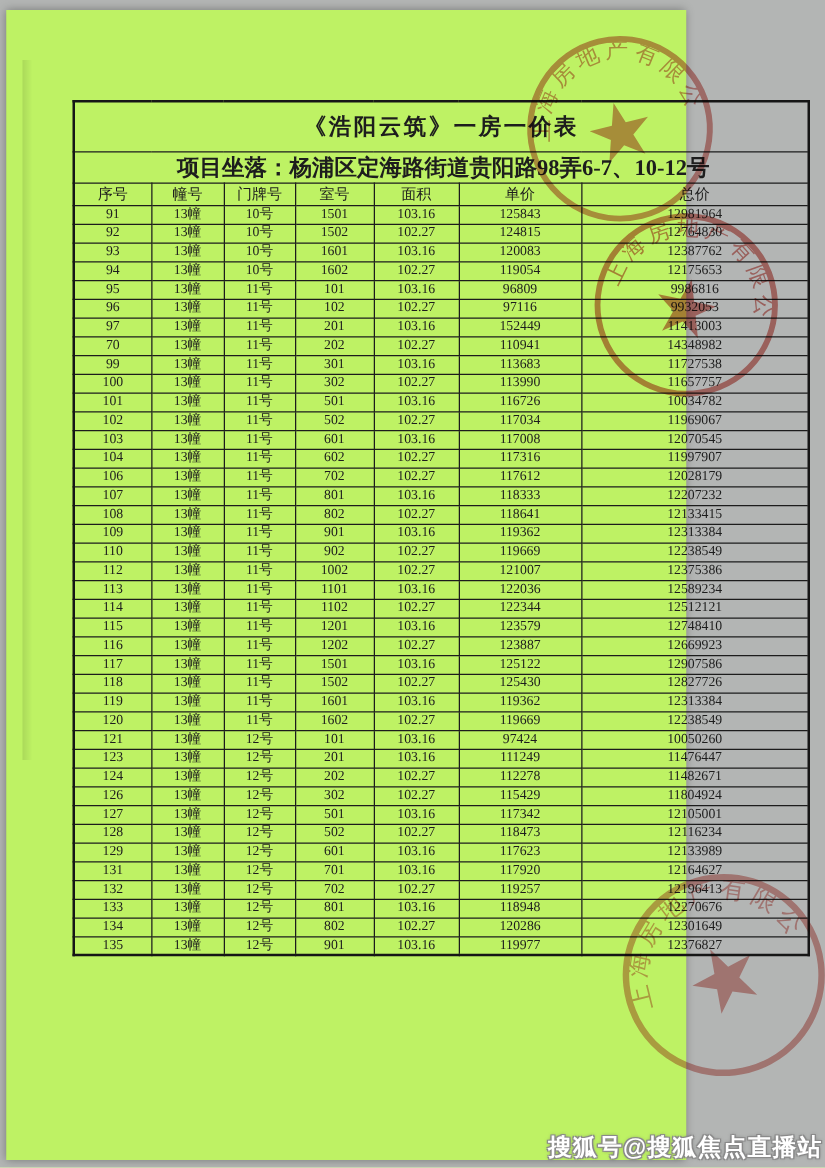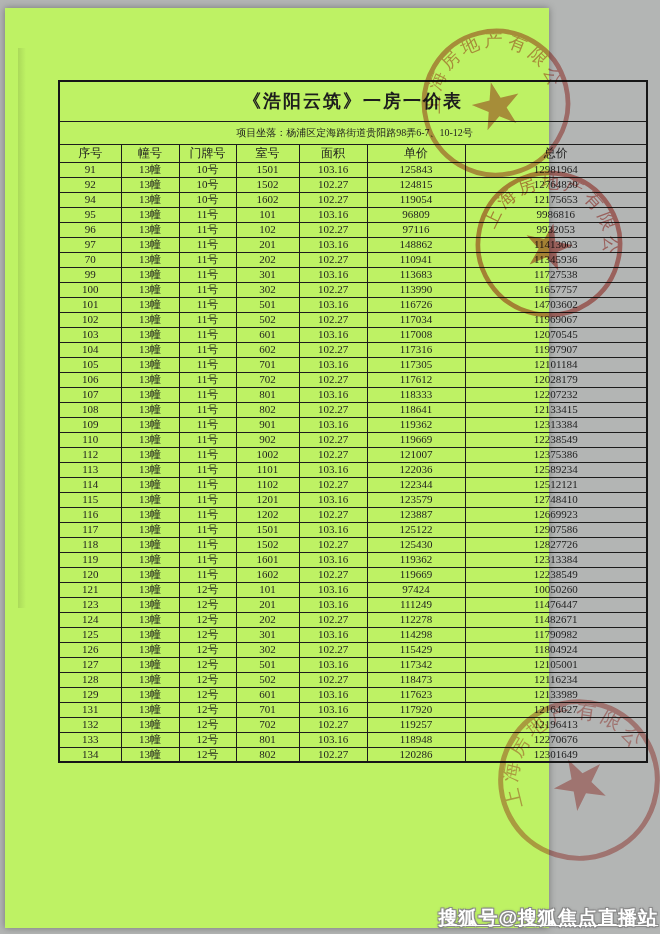--- a/index.html
+++ b/index.html
@@ -21,34 +21,33 @@
   .price-table {
     position:absolute; left:53px; top:72px; width:588px;
     border-collapse:collapse; table-layout:fixed;
     border:2px solid #161616;
   }
   .price-table th, .price-table td {
     border:1px solid #1c1c1c; text-align:center; vertical-align:middle;
     color:#1d1d1d; overflow:hidden; white-space:nowrap;
   }
   .title-cell { height:40px; font-size:18px; font-weight:bold; letter-spacing:2px; }
-  .loc-cell { height:23px; font-size:10px; text-align:left; padding-left:3px; font-weight:normal; }
+  .loc-cell { height:23px; font-size:18px; text-align:left; padding-left:3px; font-weight:bold; }
   .head-row th { height:16px; font-size:12px; font-weight:normal; }
   .data-row td { height:15px; font-size:11px; line-height:1; padding:0; }
   
   .stamp { position:absolute; opacity:.58; mix-blend-mode:multiply; color:#c7473f; pointer-events:none; }
   .stamp-1 { left:412px; top:16px;  width:158px; height:158px; transform:rotate(-14deg); }
   .stamp-2 { left:466px; top:158px; width:156px; height:156px; transform:rotate(12deg); opacity:.65; }
   .stamp-3 { left:488px; top:686px; width:172px; height:172px; transform:rotate(-28deg); opacity:.5; }
   .watermark {
     position:absolute; right:2px; bottom:3px;
     font-family:"Liberation Sans","DejaVu Sans",sans-serif;
     font-size:19px; font-weight:bold; letter-spacing:1px; color:#ffffff;
     text-shadow:-1px -1px 0 #8a8a8a, 1px -1px 0 #8a8a8a, -1px 1px 0 #8a8a8a, 1px 1px 0 #8a8a8a, 0 0 3px #666;
-    text-decoration:underline;
   }
 </style>
 </head>
 <body>
 
 <div class="paper">
 
   <table class="price-table">
     <colgroup>
       <col style="width:62px">
@@ -90,20 +89,29 @@
     <tr class="data-row">
       <td>92</td>
       <td>13幢</td>
       <td>10号</td>
       <td>1502</td>
       <td>102.27</td>
       <td>124815</td>
       <td>12764830</td>
     </tr>
 
+    <tr class="data-row">
+      <td>93</td>
+      <td>13幢</td>
+      <td>10号</td>
+      <td>1601</td>
+      <td>103.16</td>
+      <td>120083</td>
+      <td>12387762</td>
+    </tr>
 
     <tr class="data-row">
       <td>94</td>
       <td>13幢</td>
       <td>10号</td>
       <td>1602</td>
       <td>102.27</td>
       <td>119054</td>
       <td>12175653</td>
     </tr>
@@ -127,32 +135,32 @@
       <td>97116</td>
       <td>9932053</td>
     </tr>
 
     <tr class="data-row">
       <td>97</td>
       <td>13幢</td>
       <td>11号</td>
       <td>201</td>
       <td>103.16</td>
-      <td>148862</td>
+      <td>152449</td>
       <td>11413003</td>
     </tr>
 
     <tr class="data-row">
       <td>70</td>
       <td>13幢</td>
       <td>11号</td>
       <td>202</td>
       <td>102.27</td>
       <td>110941</td>
-      <td>11345936</td>
+      <td>14348982</td>
     </tr>
 
     <tr class="data-row">
       <td>99</td>
       <td>13幢</td>
       <td>11号</td>
       <td>301</td>
       <td>103.16</td>
       <td>113683</td>
       <td>11727538</td>
@@ -168,21 +176,21 @@
       <td>11657757</td>
     </tr>
 
     <tr class="data-row">
       <td>101</td>
       <td>13幢</td>
       <td>11号</td>
       <td>501</td>
       <td>103.16</td>
       <td>116726</td>
-      <td>14703602</td>
+      <td>10034782</td>
     </tr>
 
     <tr class="data-row">
       <td>102</td>
       <td>13幢</td>
       <td>11号</td>
       <td>502</td>
       <td>102.27</td>
       <td>117034</td>
       <td>11969067</td>
@@ -201,29 +209,20 @@
     <tr class="data-row">
       <td>104</td>
       <td>13幢</td>
       <td>11号</td>
       <td>602</td>
       <td>102.27</td>
       <td>117316</td>
       <td>11997907</td>
     </tr>
 
-    <tr class="data-row">
-      <td>105</td>
-      <td>13幢</td>
-      <td>11号</td>
-      <td>701</td>
-      <td>103.16</td>
-      <td>117305</td>
-      <td>12101184</td>
-    </tr>
 
     <tr class="data-row">
       <td>106</td>
       <td>13幢</td>
       <td>11号</td>
       <td>702</td>
       <td>102.27</td>
       <td>117612</td>
       <td>12028179</td>
     </tr>
@@ -383,29 +382,20 @@
     <tr class="data-row">
       <td>124</td>
       <td>13幢</td>
       <td>12号</td>
       <td>202</td>
       <td>102.27</td>
       <td>112278</td>
       <td>11482671</td>
     </tr>
 
-    <tr class="data-row">
-      <td>125</td>
-      <td>13幢</td>
-      <td>12号</td>
-      <td>301</td>
-      <td>103.16</td>
-      <td>114298</td>
-      <td>11790982</td>
-    </tr>
 
     <tr class="data-row">
       <td>126</td>
       <td>13幢</td>
       <td>12号</td>
       <td>302</td>
       <td>102.27</td>
       <td>115429</td>
       <td>11804924</td>
     </tr>
@@ -474,20 +464,29 @@
     <tr class="data-row">
       <td>134</td>
       <td>13幢</td>
       <td>12号</td>
       <td>802</td>
       <td>102.27</td>
       <td>120286</td>
       <td>12301649</td>
     </tr>
 
+    <tr class="data-row">
+      <td>135</td>
+      <td>13幢</td>
+      <td>12号</td>
+      <td>901</td>
+      <td>103.16</td>
+      <td>119977</td>
+      <td>12376827</td>
+    </tr>
   </tbody>
   </table>
 
   <svg class="stamp stamp-1" viewBox="0 0 200 200" aria-hidden="true" style="color: rgb(199, 71, 63);">
     <circle cx="100" cy="100" r="91" fill="none" stroke="currentColor" stroke-width="6"></circle>
     <path id="arc1" d="M28,100 A72,72 0 0 1 100,28 A72,72 0 0 1 172,100" fill="none"></path>
     <text font-size="23" letter-spacing="5" fill="currentColor">
       <textPath href="#arc1" startOffset="4">上海房地产有限公司</textPath>
     </text>
     <polygon fill="currentColor" points="100,73 107.2,95.1 130.4,95.1 111.7,108.8 118.8,130.9 100,117.3 81.2,130.9 88.3,108.8 69.6,95.1 92.8,95.1"></polygon>

